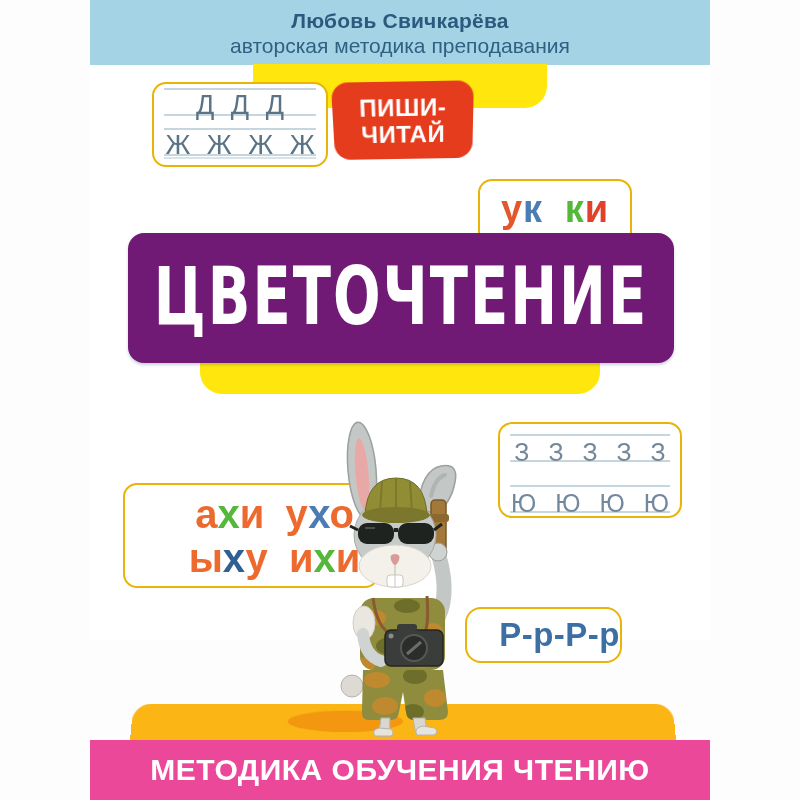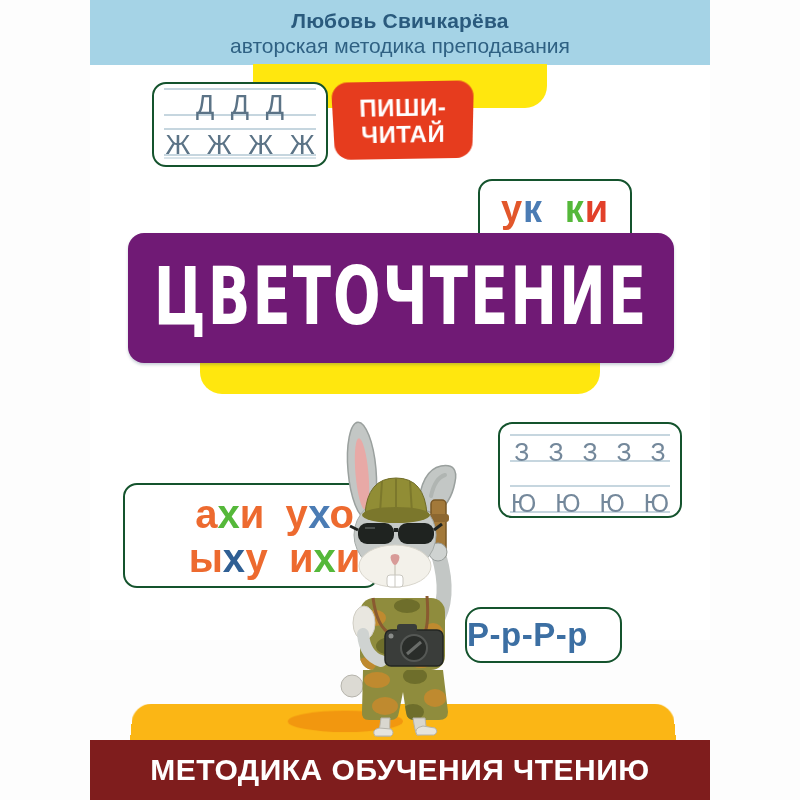--- a/index.html
+++ b/index.html
@@ -11,21 +11,21 @@
   .header{position:absolute;left:0;top:0;width:620px;height:65px;background:#a5d3e6;text-align:center;z-index:1;}
   .author{margin-top:9px;font-size:21px;font-weight:bold;color:#2a5a7d;letter-spacing:0.2px;}
   .subtitle{margin-top:1px;font-size:21px;color:#2f6183;}
 
   
   .band{position:absolute;background:#ffe70e;border-radius:0 0 22px 22px;}
   .band-top{left:163px;top:64px;width:294px;height:44px;z-index:2;}
   .band-mid{left:110px;top:358px;width:400px;height:36px;z-index:3;}
 
   
-  .card{position:absolute;background:#ffffff;border:2px solid #14532d;border-radius:14px;z-index:3;}
+  .card{position:absolute;background:#ffffff;border:2px solid #eab308;border-radius:14px;z-index:3;}
   .card-dzh{left:62px;top:82px;width:172px;height:81px;}
   .card-zyu{left:408px;top:422px;width:180px;height:92px;}
   .rule-row{position:absolute;left:10px;right:10px;height:24px;border-top:2px solid #c6d6df;border-bottom:2px solid #c6d6df;text-align:center;}
   .rule-row .ltrs{position:absolute;left:0;right:0;bottom:-5px;font-size:27px;line-height:27px;color:#5b7386;word-spacing:9px;}
   .card-zyu .rule-row .ltrs{font-size:25px;line-height:25px;color:#74889b;word-spacing:12px;}
   .row-a{top:4px;} .row-b{top:44px;}
   .card-zyu .row-a{top:10px;} .card-zyu .row-b{top:61px;text-align:center;}
   .bottom-rule{position:absolute;left:10px;right:10px;bottom:6px;border-top:2px solid #d9e4ea;}
 
   
@@ -41,28 +41,28 @@
   
   .banner{position:absolute;left:38px;top:233px;width:546px;height:130px;background:#701a75;border-radius:16px;z-index:5;
           box-shadow:0 2px 3px rgba(40,70,100,0.25);}
   .title{width:100%;text-align:center;color:#ffffff;font-family:"DejaVu Sans",sans-serif;font-weight:700;
          font-size:56px;line-height:128px;letter-spacing:2px;transform:scaleY(1.42);transform-origin:center;}
 
   
   .card-ahi{left:33px;top:483px;width:205px;height:101px;text-align:center;padding-left:47px;}
   .card-ahi .w{font-size:40px;font-weight:bold;line-height:44px;word-spacing:10px;}
   .card-ahi .w1{margin-top:7px;}
-  .card-rrr{left:375px;top:607px;width:153px;height:52px;border-radius:16px;text-align:left;}
+  .card-rrr{left:375px;top:607px;width:153px;height:52px;border-radius:16px;text-align:right;}
   .card-rrr .w{font-size:33px;font-weight:bold;line-height:52px;color:#3c6fa3;letter-spacing:0.5px;}
 
   
   .platform{position:absolute;left:40px;top:703px;width:546px;height:37px;background:#fbb615;
             border-radius:18px 18px 0 0;transform:perspective(400px) rotateX(8deg);transform-origin:50% 100%;z-index:2;}
   .foot-shadow{position:absolute;left:157px;top:7px;width:116px;height:22px;background:#f2970f;border-radius:50%;}
-  .footer{position:absolute;left:0;top:740px;width:620px;height:60px;background:#7f1d1d;z-index:6;text-align:center;}
+  .footer{position:absolute;left:0;top:740px;width:620px;height:60px;background:#ec4899;z-index:6;text-align:center;}
   .footer .f-text{color:#ffffff;font-weight:bold;font-size:30px;line-height:60px;letter-spacing:0.5px;}
 
   .rabbit{position:absolute;left:245px;top:418px;width:150px;height:320px;z-index:4;}
 </style>
 </head>
 <body>
 
 <div class="page">
   <div class="cover">
 

